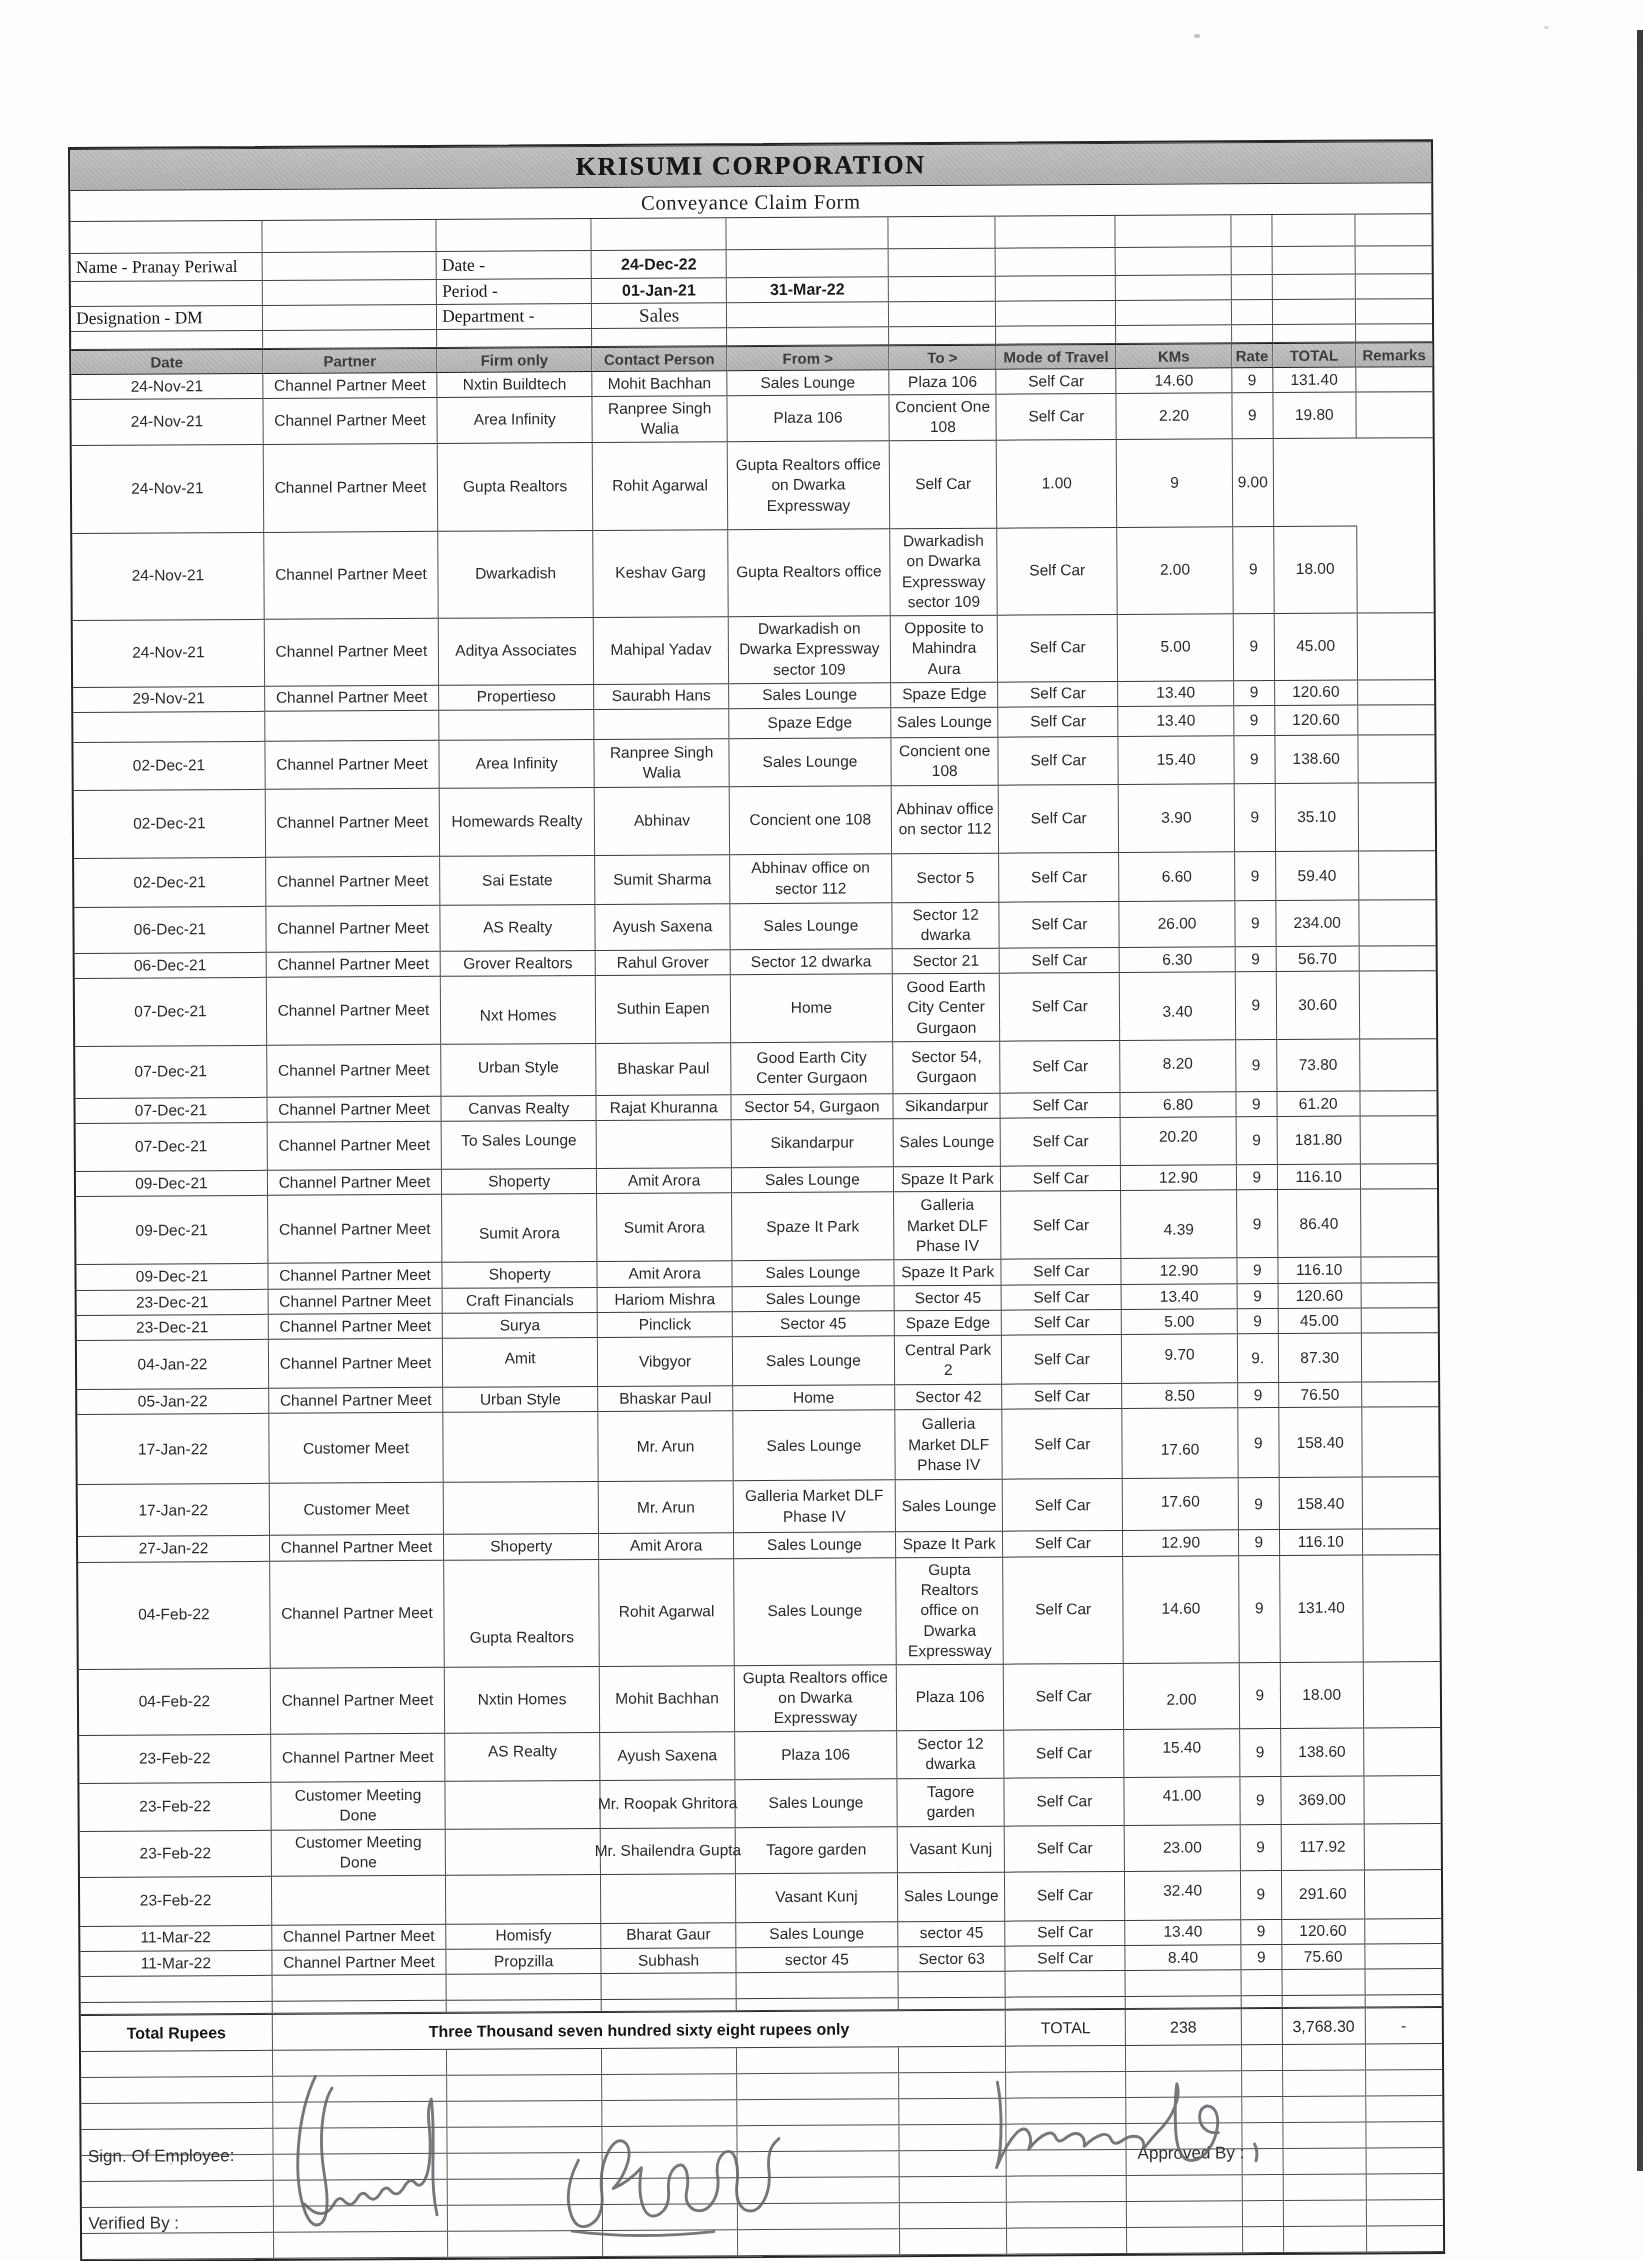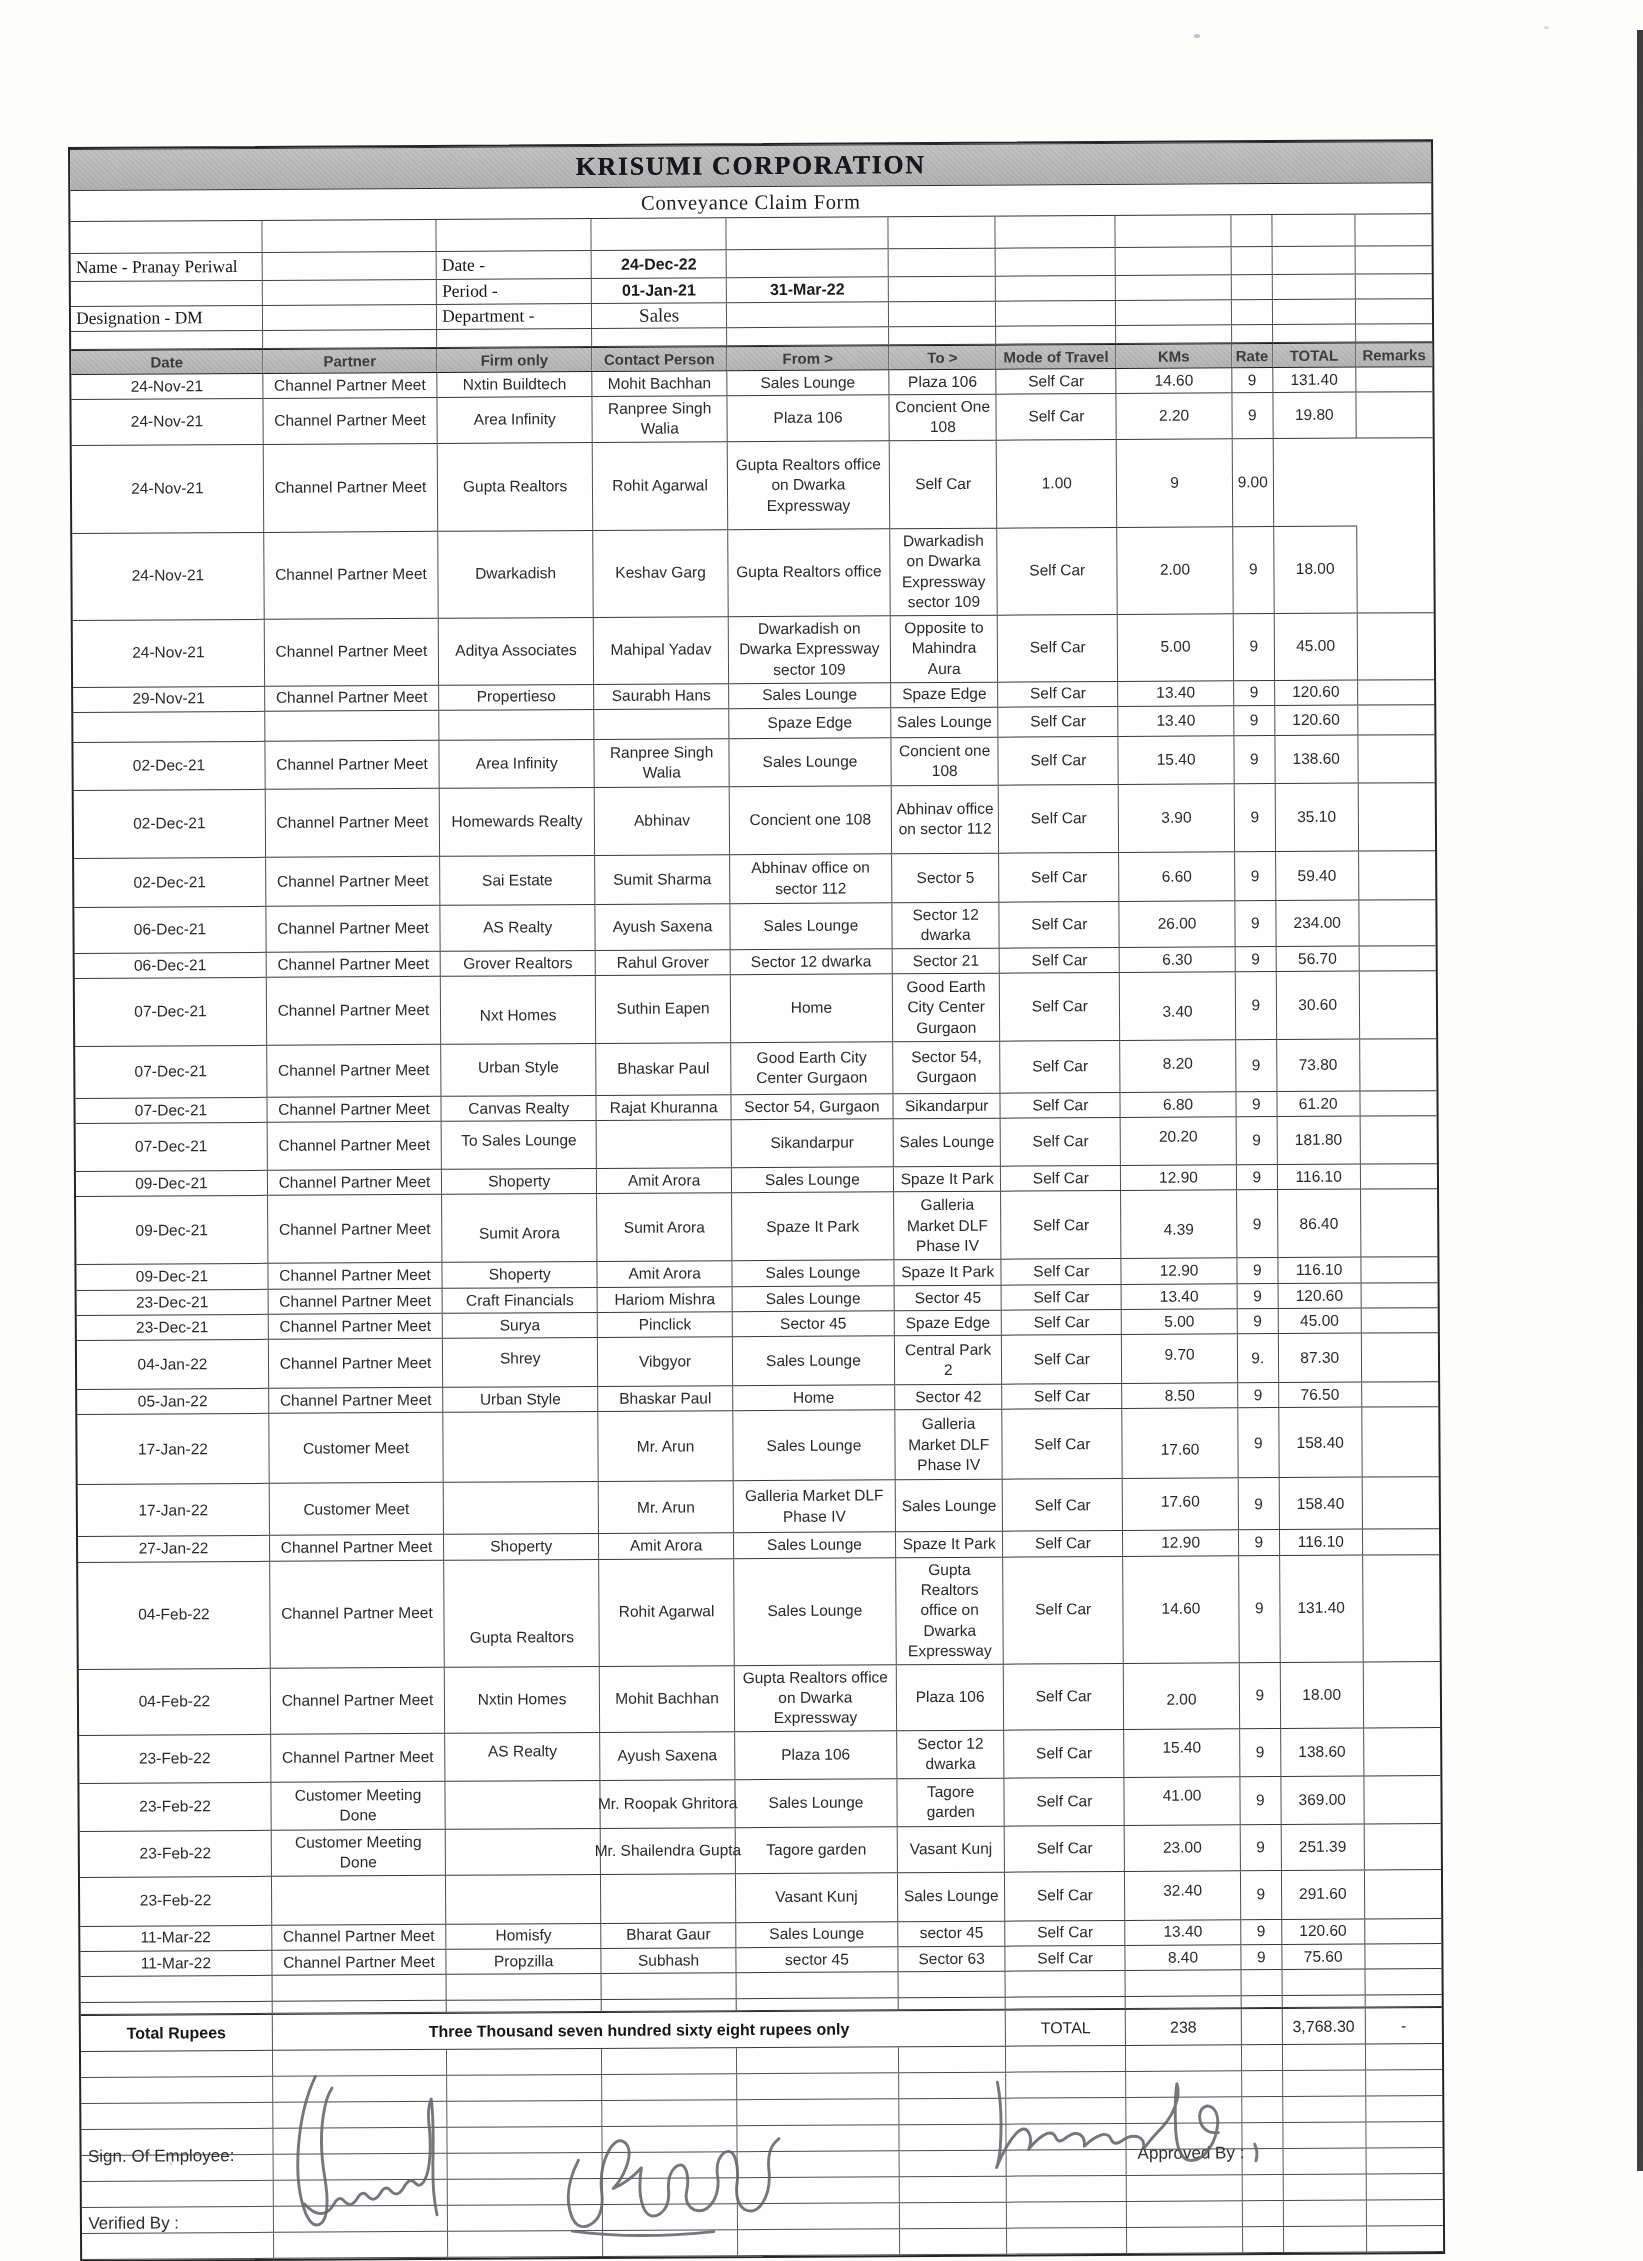--- a/index.html
+++ b/index.html
@@ -428,21 +428,21 @@
           <div class="cell">Spaze Edge</div>
           <div class="cell">Self Car</div>
           <div class="cell">5.00</div>
           <div class="cell">9</div>
           <div class="cell">45.00</div>
           <div class="cell"></div>
         </div>
         <div class="row" style="min-height: 49px;">
           <div class="cell">04-Jan-22</div>
           <div class="cell">Channel Partner Meet</div>
-          <div class="cell vb">Shrey</div>
+          <div class="cell vb">Amit</div>
           <div class="cell">Vibgyor</div>
           <div class="cell">Sales Lounge</div>
           <div class="cell">Central Park 2</div>
           <div class="cell">Self Car</div>
           <div class="cell vb">9.70</div>
           <div class="cell">9.</div>
           <div class="cell">87.30</div>
           <div class="cell"></div>
         </div>
         <div class="row" style="min-height: 23px;">
@@ -552,21 +552,21 @@
         <div class="row" style="min-height: 26px;">
           <div class="cell">23-Feb-22</div>
           <div class="cell">Customer Meeting Done</div>
           <div class="cell"></div>
           <div class="cell ovf">Mr. Shailendra Gupta</div>
           <div class="cell">Tagore garden</div>
           <div class="cell">Vasant Kunj</div>
           <div class="cell">Self Car</div>
           <div class="cell">23.00</div>
           <div class="cell">9</div>
-          <div class="cell">251.39</div>
+          <div class="cell">117.92</div>
           <div class="cell"></div>
         </div>
         <div class="row" style="min-height: 49px;">
           <div class="cell">23-Feb-22</div>
           <div class="cell"></div>
           <div class="cell"></div>
           <div class="cell"></div>
           <div class="cell">Vasant Kunj</div>
           <div class="cell">Sales Lounge</div>
           <div class="cell">Self Car</div>

